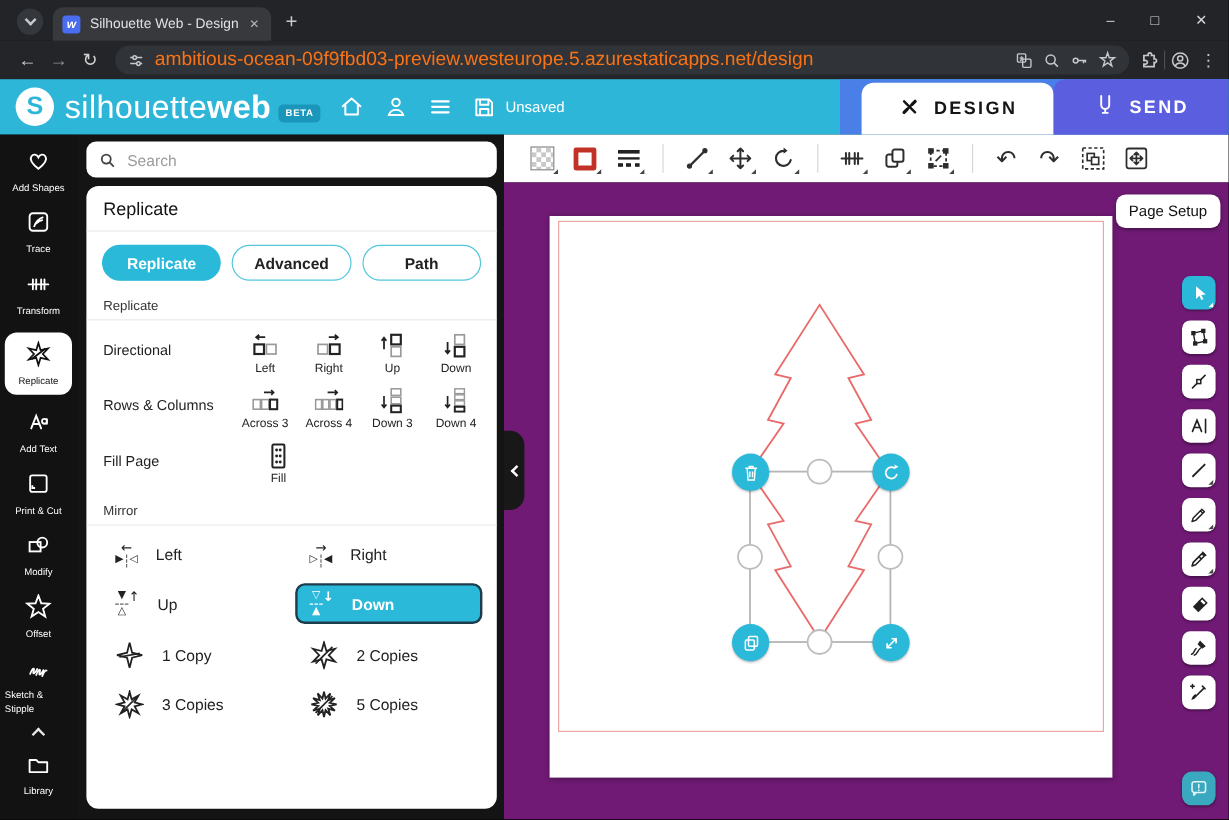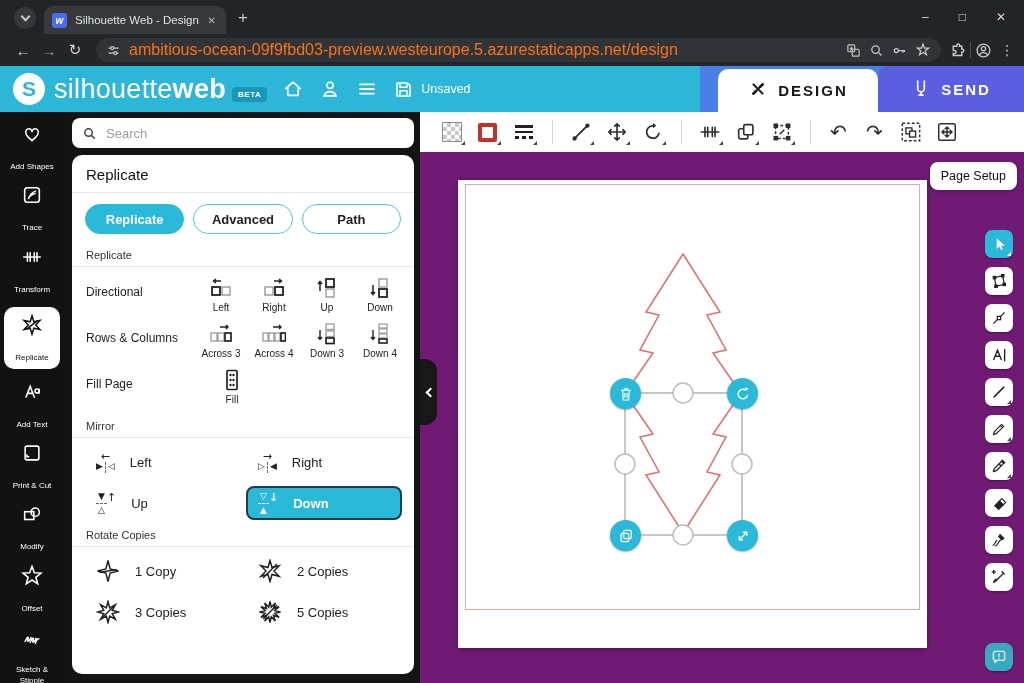--- a/index.html
+++ b/index.html
@@ -34,21 +34,21 @@
   .hicon{margin-left:15px;display:flex;align-items:center}
   .unsaved{color:#fff;font-size:12.5px;margin-left:7px}
   .headtabs{position:absolute;right:0;top:0;height:46px;display:flex;align-items:flex-end;background:#4b7fe8;padding-left:18px}
   .designtab{width:160px;height:43px;background:#fff;border-radius:10px 10px 0 0;display:flex;align-items:center;justify-content:center;gap:10px;color:#151515;font-size:15px;letter-spacing:2px;font-weight:600}
   .sendtab{width:146px;height:46px;background:#5a5edf;border-radius:10px 0 0 0;display:flex;align-items:center;justify-content:center;gap:10px;color:#fff;font-size:15px;letter-spacing:2px;font-weight:600}
 
   
   .main{display:flex;height:571px}
   .lsidebar{width:64px;background:#121212;display:flex;flex-direction:column;align-items:center;padding-top:11px;overflow:hidden}
   .sbitem{display:flex;flex-direction:column;align-items:center;margin-bottom:12px;width:56px;color:#fff}
-  .sblabel{font-size:8px;text-align:center;margin-top:17px;line-height:1.3}
+  .sblabel{font-size:8px;text-align:left;margin-top:7px;line-height:1.3}
   .sbitem.sel{background:#fff;border-radius:10px;color:#111;padding:7px 2px 5px;margin-bottom:12px}
   .chevup{width:8px;height:8px;border-top:2px solid #e8e8e8;border-right:2px solid #e8e8e8;transform:rotate(-45deg);margin:0 0 10px}
 
   .panelcol{width:356px;background:#141414;padding:6px 6px 0 8px;display:flex;flex-direction:column}
   .searchbox{height:30px;background:#fff;border-radius:8px;display:flex;align-items:center;padding:0 10px;gap:7px;flex:none}
   .searchbox input{border:none;outline:none;font-size:13px;flex:1;font-family:"Liberation Sans",sans-serif;color:#333}
   .searchbox input::placeholder{color:#9c9c9c}
   .panelcard{background:#fff;border-radius:10px;margin-top:7px;height:519px;overflow:hidden}
   .cardhead{padding:11px 14px 9px;font-size:15px;color:#111;border-bottom:1px solid #e9e9e9}
   .pills{display:flex;gap:9px;padding:11px 13px 8px}
@@ -457,21 +457,20 @@
                   <span class="tri">▽</span>
                   <i class="hdash"></i>
                   <span class="tri">▲</span>
                 </span>
               <span class="mar">↓</span>
             </span>
             <span>Down</span>
           </div>
         </div>
 
-        <div class="seclabel">Rotate Copies</div>
         <div class="mgrid">
           <div class="mitem">
             <svg class="opticon" width="24" height="24" viewBox="0 0 24 24" fill="none" stroke="#222" stroke-width="1.5">
                 <polygon points="12.0,1.5 14.1,9.9 22.5,12.0 14.1,14.1 12.0,22.5 9.9,14.1 1.5,12.0 9.9,9.9"></polygon>
                 <path class="starline" d="M3.5 13.5L20.5 10.5"></path>
               </svg>
             <span>1 Copy</span>
           </div>
           <div class="mitem">
             <svg class="opticon" width="24" height="24" viewBox="0 0 24 24" fill="none" stroke="#222" stroke-width="1.5">

